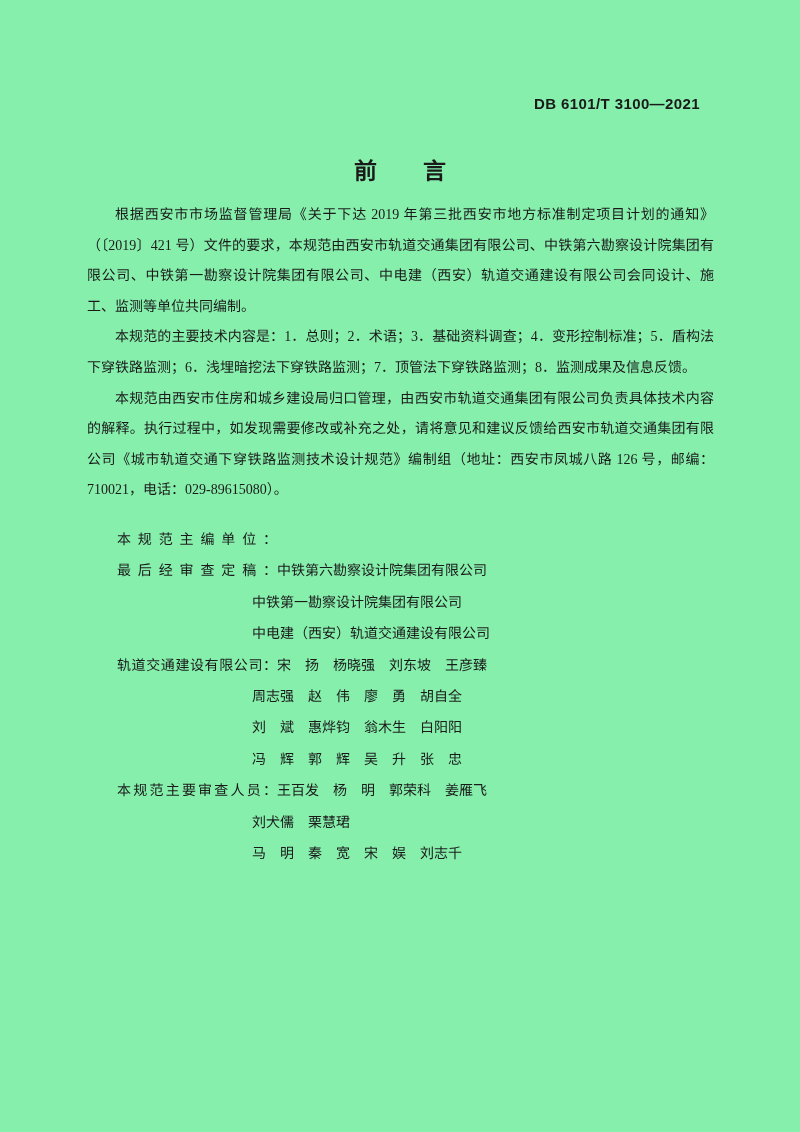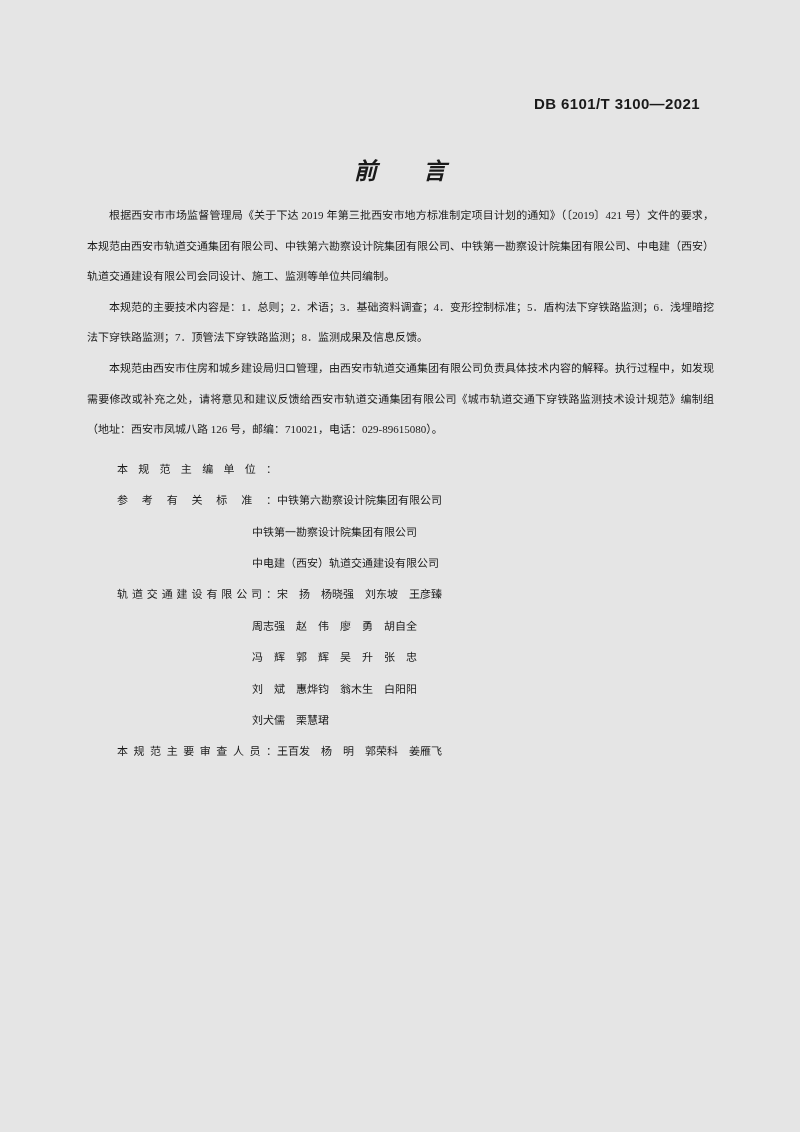--- a/index.html
+++ b/index.html
@@ -4,21 +4,21 @@
 <style>
   html, body {
     margin: 0;
     padding: 0;
     background: #ffffff;
   }
   .page {
     position: relative;
     width: 800px;
     height: 1132px;
-    background: #e5e5e5;
+    background: #86efac;
     color: #1a1a1a;
     font-family: "Liberation Serif", "DejaVu Serif", serif;
     overflow: hidden;
   }
   .doc-code {
     position: absolute;
     top: 95px;
     right: 100px;
     font-family: "Liberation Sans", "DejaVu Sans", sans-serif;
     font-weight: 700;
@@ -27,44 +27,43 @@
   }
   .doc-title {
     position: absolute;
     top: 152px;
     left: 0;
     width: 100%;
     margin: 0;
     text-align: center;
     font-size: 23px;
     font-weight: 700;
-    font-style: italic;
   }
   .content {
     position: absolute;
     top: 200px;
     left: 87px;
     width: 627px;
-    font-size: 11px;
+    font-size: 14px;
     line-height: 30.6px;
     text-align: justify;
     font-family: Liberation Serif, serif;
   }
   .content p {
     margin: 0;
     text-indent: 2em;
   }
   .row {
     display: flex;
     padding-left: 30px;
     line-height: 31.4px;
     text-align: left;
   }
   .row-first {
-    margin-top: 9px;
+    margin-top: 18px;
   }
   .row-label {
     flex: 0 0 160px;
     text-align: justify;
     text-align-last: justify;
     white-space: nowrap;
   }
   .row-value {
     white-space: pre;
   }
@@ -89,21 +88,21 @@
 
     <p>本规范的主要技术内容是：1．总则；2．术语；3．基础资料调查；4．变形控制标准；5．盾构法下穿铁路监测；6．浅埋暗挖法下穿铁路监测；7．顶管法下穿铁路监测；8．监测成果及信息反馈。</p>
 
     <p>本规范由西安市住房和城乡建设局归口管理，由西安市轨道交通集团有限公司负责具体技术内容的解释。执行过程中，如发现需要修改或补充之处，请将意见和建议反馈给西安市轨道交通集团有限公司《城市轨道交通下穿铁路监测技术设计规范》编制组（地址：西安市凤城八路 126 号，邮编：710021，电话：029-89615080）。</p>
 
     <div class="row row-first">
       <span class="row-label">本规范主编单位：</span>
     </div>
 
     <div class="row">
-      <span class="row-label">参考有关标准：</span>
+      <span class="row-label">最后经审查定稿：</span>
       <span class="row-value">中铁第六勘察设计院集团有限公司</span>
     </div>
 
     <div class="row row-cont">
       <span class="row-value">中铁第一勘察设计院集团有限公司</span>
     </div>
 
     <div class="row row-cont">
       <span class="row-value">中电建（西安）轨道交通建设有限公司</span>
     </div>
@@ -111,31 +110,34 @@
     <div class="row">
       <span class="row-label">轨道交通建设有限公司：</span>
       <span class="row-value">宋　扬　杨晓强　刘东坡　王彦臻</span>
     </div>
 
     <div class="row row-cont">
       <span class="row-value">周志强　赵　伟　廖　勇　胡自全</span>
     </div>
 
     <div class="row row-cont">
-      <span class="row-value">冯　辉　郭　辉　吴　升　张　忠</span>
-    </div>
-
-    <div class="row row-cont">
       <span class="row-value">刘　斌　惠烨钧　翁木生　白阳阳</span>
     </div>
 
     <div class="row row-cont">
-      <span class="row-value">刘犬儒　栗慧珺</span>
+      <span class="row-value">冯　辉　郭　辉　吴　升　张　忠</span>
     </div>
 
     <div class="row">
       <span class="row-label">本规范主要审查人员：</span>
       <span class="row-value">王百发　杨　明　郭荣科　姜雁飞</span>
     </div>
 
+    <div class="row row-cont">
+      <span class="row-value">刘犬儒　栗慧珺</span>
+    </div>
+
+    <div class="row row-cont">
+      <span class="row-value">马　明　秦　宽　宋　娱　刘志千</span>
+    </div>
 
   </div>
 </div>
 
 </body></html>

